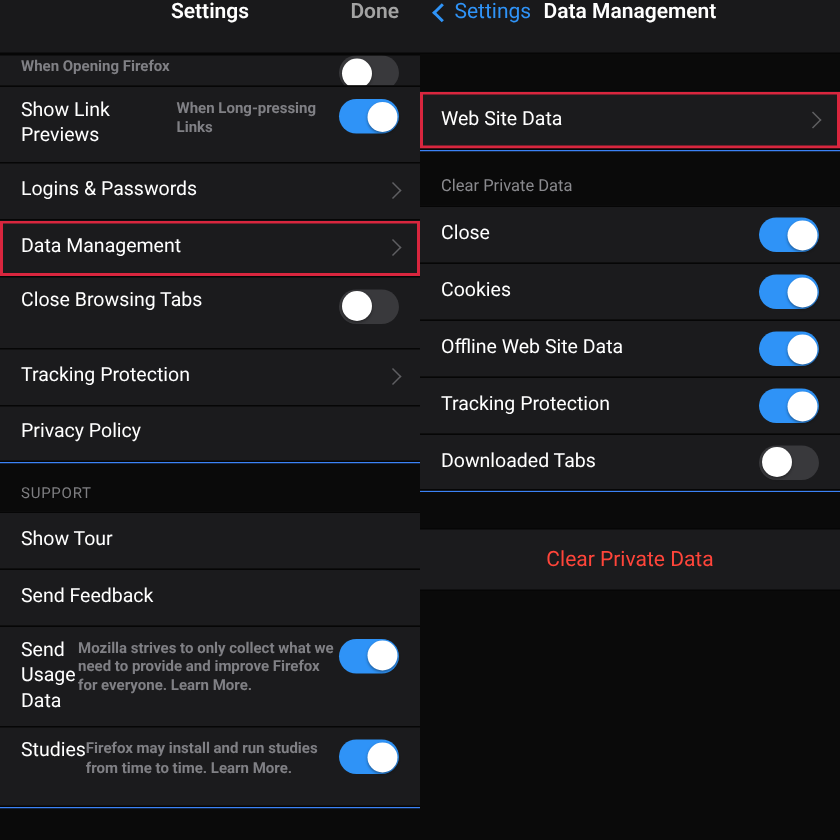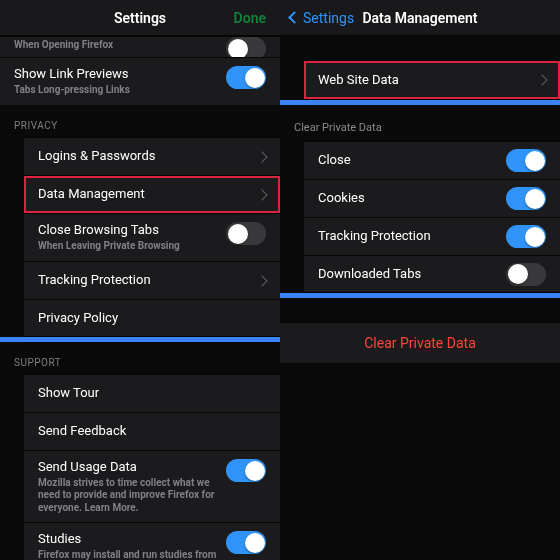--- a/index.html
+++ b/index.html
@@ -18,21 +18,20 @@
     width: 280px;
     height: 560px;
     background: #0a0a0a;
     color: #fff;
     overflow: hidden;
   }
   .panel + .panel { border-left: 0; }
   .header {
     height: 35px;
     display: flex;
-    align-items: center;
     justify-content: center;
     position: relative;
     background: #19191b;
     border-bottom: 1px solid #060606;
   }
   .header-title {
     font-size: 14px;
     font-weight: 600;
     color: #fff;
   }
@@ -40,21 +39,21 @@
     position: absolute;
     left: 10px;
     display: flex;
     align-items: center;
     color: #2f93f7;
     font-size: 14px;
   }
   .header-right {
     position: absolute;
     right: 14px;
-    color: #15803d;
+    color: #a3a3a3;
     font-size: 14px;
     font-weight: 600;
   }
   .chev-left {
     display: inline-block;
     width: 7px; height: 7px;
     border-left: 2px solid #2f93f7;
     border-bottom: 2px solid #2f93f7;
     transform: rotate(45deg);
     margin-right: 4px;
@@ -80,23 +79,23 @@
     min-height: 38px;
     padding: 0 14px;
     display: flex;
     align-items: center;
     justify-content: space-between;
     border-top: 1px solid #060606;
     box-sizing: border-box;
     position: relative;
   }
   .row.tall { min-height: 48px; align-items: flex-start; padding-top:8px; padding-bottom:8px;}
-  .row.tall .row-main { display:flex; flex-direction:column; }
+  .row.tall .row-main { display:flex; flex-direction:row; }
   .row:last-child { border-bottom: 1px solid #060606; }
-  .group { border-bottom: 5px solid #3b82f6; padding-left: 24px; }
+  .group { border-bottom: 1px solid #3b82f6; }
   .row-title { font-size: 13px; color: #fff; line-height:1.3; }
   .row-sub { font-size: 10px; color: #808085; line-height:1.25; margin-top:1px; max-width: 205px; font-weight: bold;}
   .chev {
     width: 7px; height: 7px;
     border-top: 1.6px solid #5f5f62;
     border-right: 1.6px solid #5f5f62;
     transform: rotate(45deg);
     flex: 0 0 auto;
   }
   .toggle {
@@ -156,41 +155,39 @@
       <div class="row-main">
           <div class="row-sub">When Opening Firefox</div>
         </div>
       <div class="toggle off">
           <div class="knob"></div>
         </div>
     </div>
     <div class="row tall">
       <div class="row-main">
         <div class="row-title">Show Link Previews</div>
-        <div class="row-sub">Tabs Long-pressing Links</div>
+        <div class="row-sub">When Long-pressing Links</div>
       </div>
       <div class="toggle on">
           <div class="knob"></div>
         </div>
     </div>
 
-    <div class="section-label">PRIVACY</div>
     <div class="group">
     <div class="row">
       <span class="row-title">Logins &amp; Passwords</span>
       <span class="chev"></span>
     </div>
     <div class="row highlight">
       <span class="row-title">Data Management</span>
       <span class="chev"></span>
     </div>
     <div class="row tall">
       <div class="row-main">
         <div class="row-title">Close Browsing Tabs</div>
-        <div class="row-sub">When Leaving Private Browsing</div>
       </div>
       <div class="toggle off">
             <div class="knob"></div>
           </div>
     </div>
     <div class="row">
       <span class="row-title">Tracking Protection</span>
       <span class="chev"></span>
     </div>
     <div class="row">
@@ -202,21 +199,21 @@
     <div class="group">
     <div class="row">
       <span class="row-title">Show Tour</span>
     </div>
     <div class="row">
       <span class="row-title">Send Feedback</span>
     </div>
     <div class="row tall" style="min-height:58px">
       <div class="row-main">
         <div class="row-title">Send Usage Data</div>
-        <div class="row-sub">Mozilla strives to time collect what we need to provide and improve Firefox for everyone. Learn More.</div>
+        <div class="row-sub">Mozilla strives to only collect what we need to provide and improve Firefox for everyone. Learn More.</div>
       </div>
       <div class="toggle on">
             <div class="knob"></div>
           </div>
     </div>
     <div class="row tall" style="min-height:54px">
       <div class="row-main">
         <div class="row-title">Studies</div>
         <div class="row-sub">Firefox may install and run studies from time to time. Learn More.</div>
       </div>
@@ -255,20 +252,26 @@
             <div class="knob"></div>
           </div>
     </div>
     <div class="row">
       <span class="row-title">Cookies</span>
       <div class="toggle on">
             <div class="knob"></div>
           </div>
     </div>
     <div class="row">
+      <span class="row-title">Offline Web Site Data</span>
+      <div class="toggle on">
+            <div class="knob"></div>
+          </div>
+    </div>
+    <div class="row">
       <span class="row-title">Tracking Protection</span>
       <div class="toggle on">
             <div class="knob"></div>
           </div>
     </div>
     <div class="row">
       <span class="row-title">Downloaded Tabs</span>
       <div class="toggle off">
             <div class="knob"></div>
           </div>

